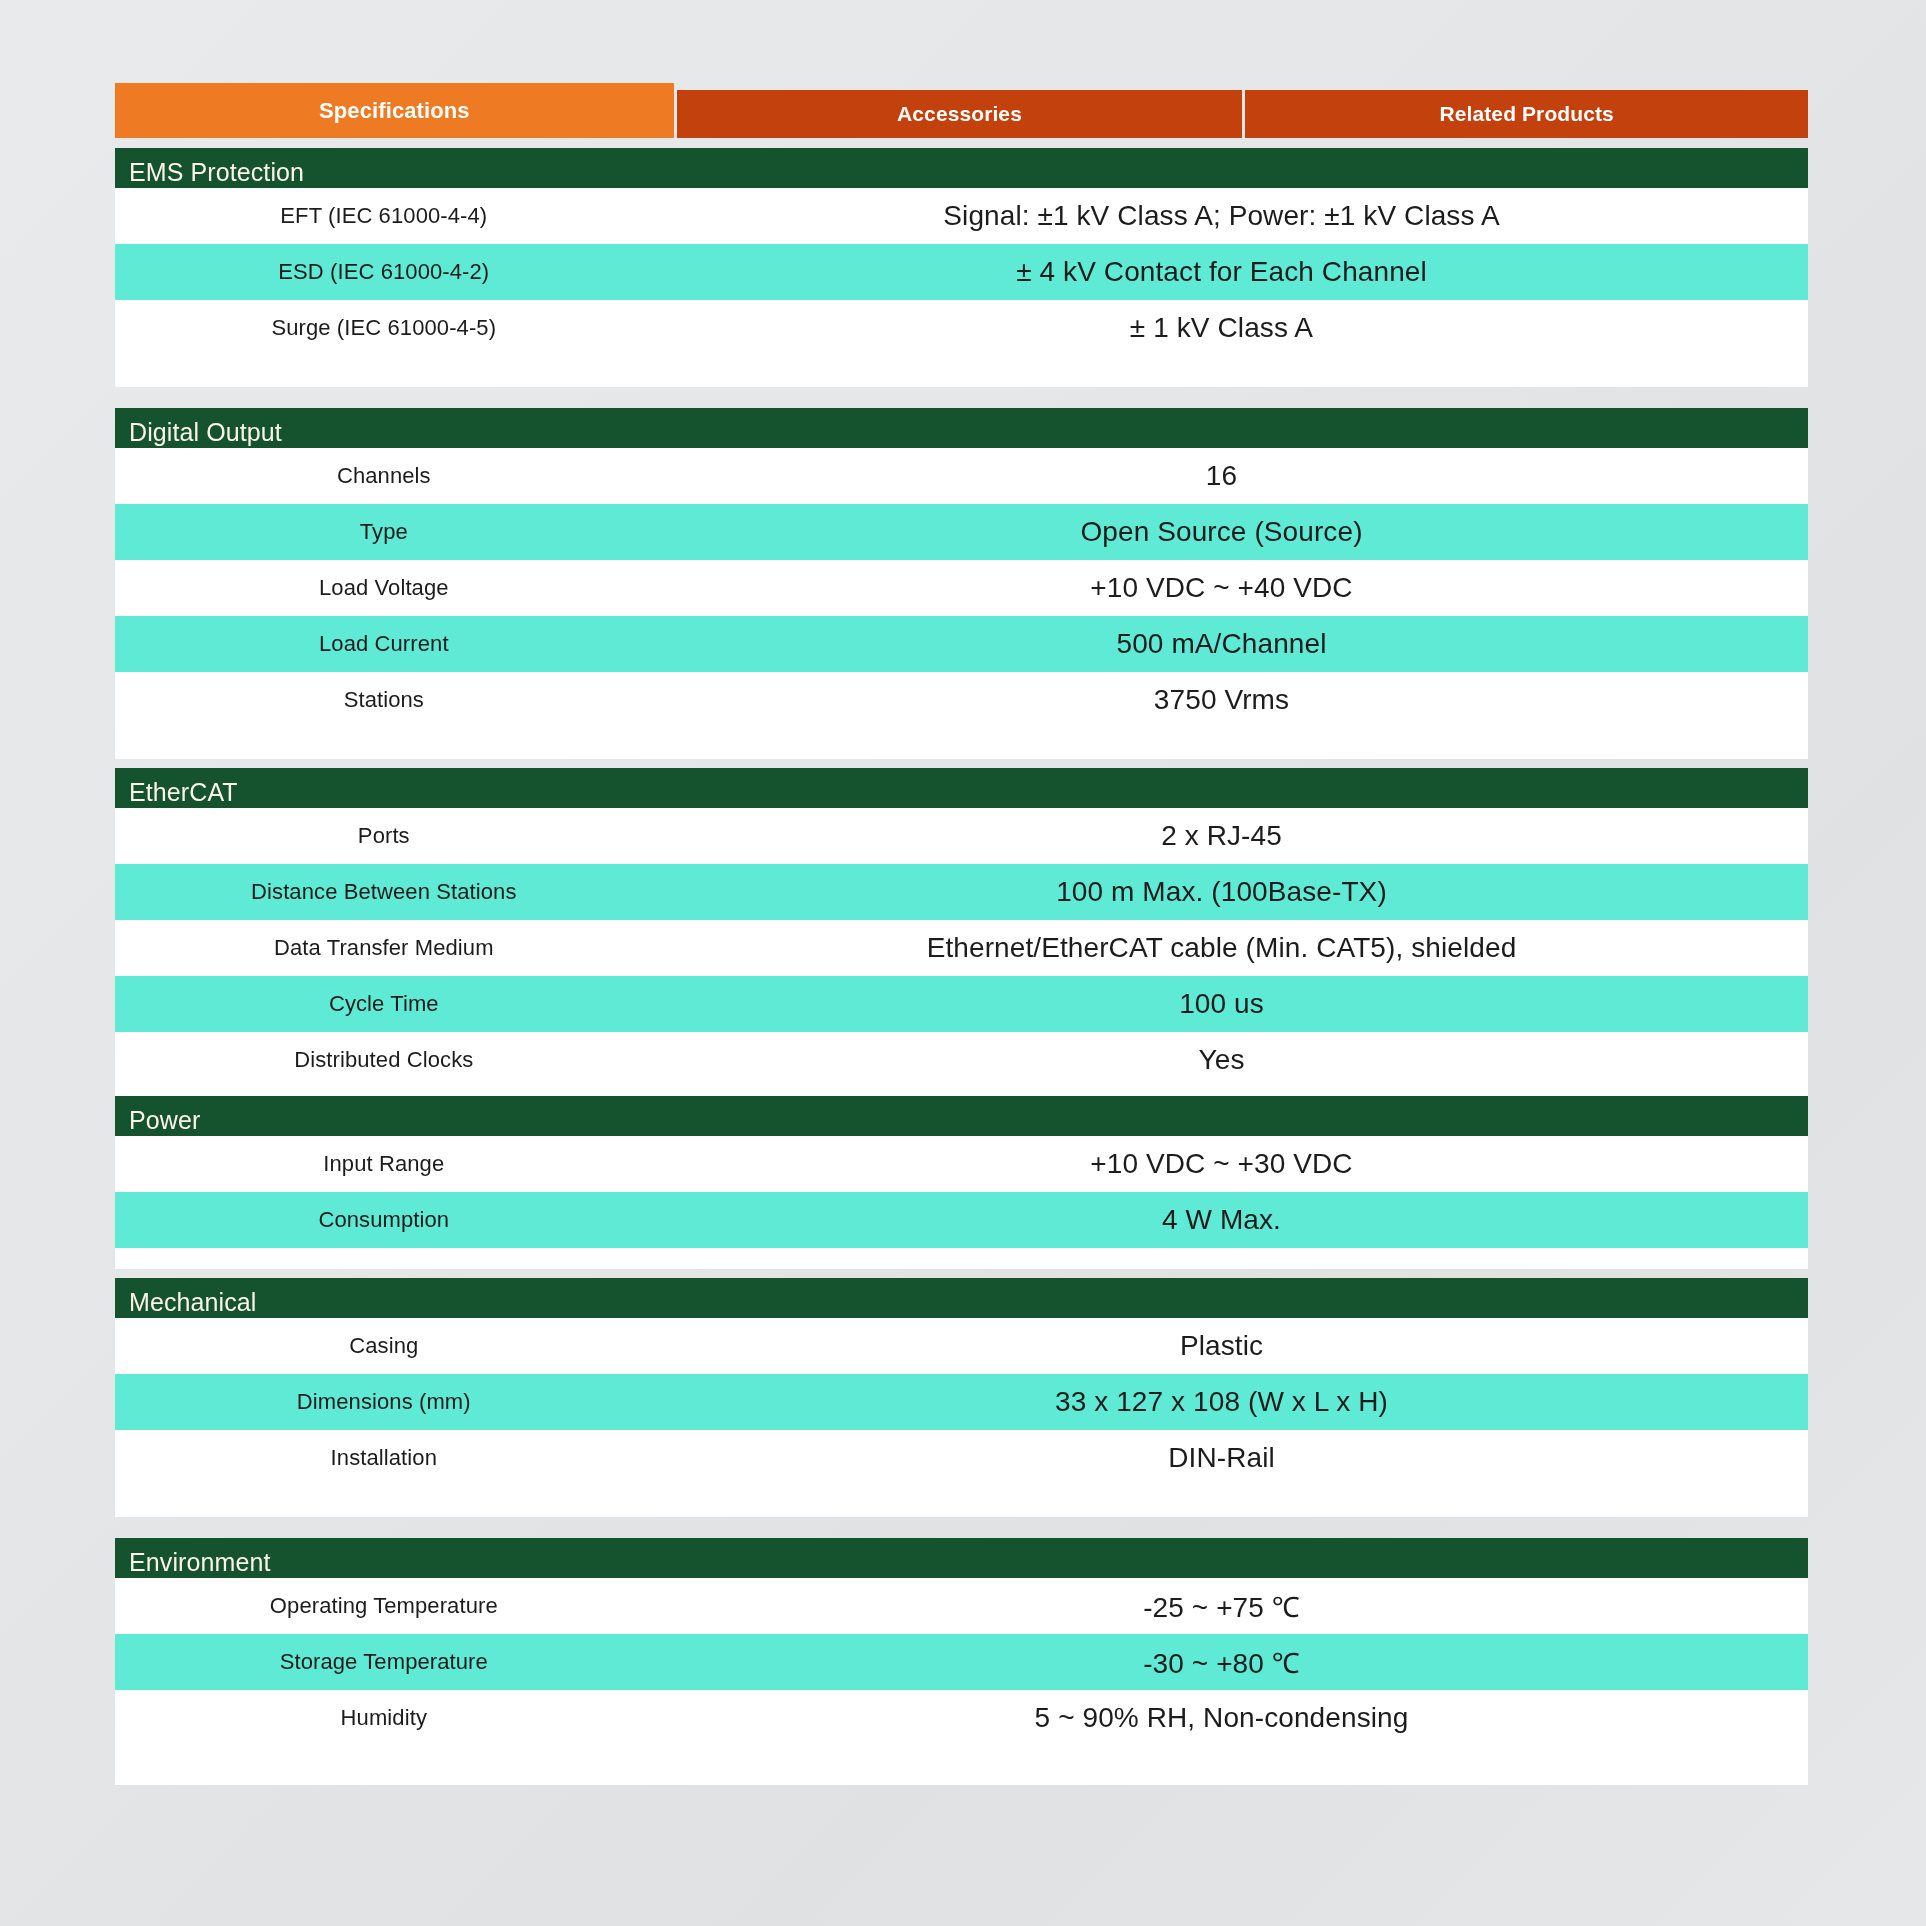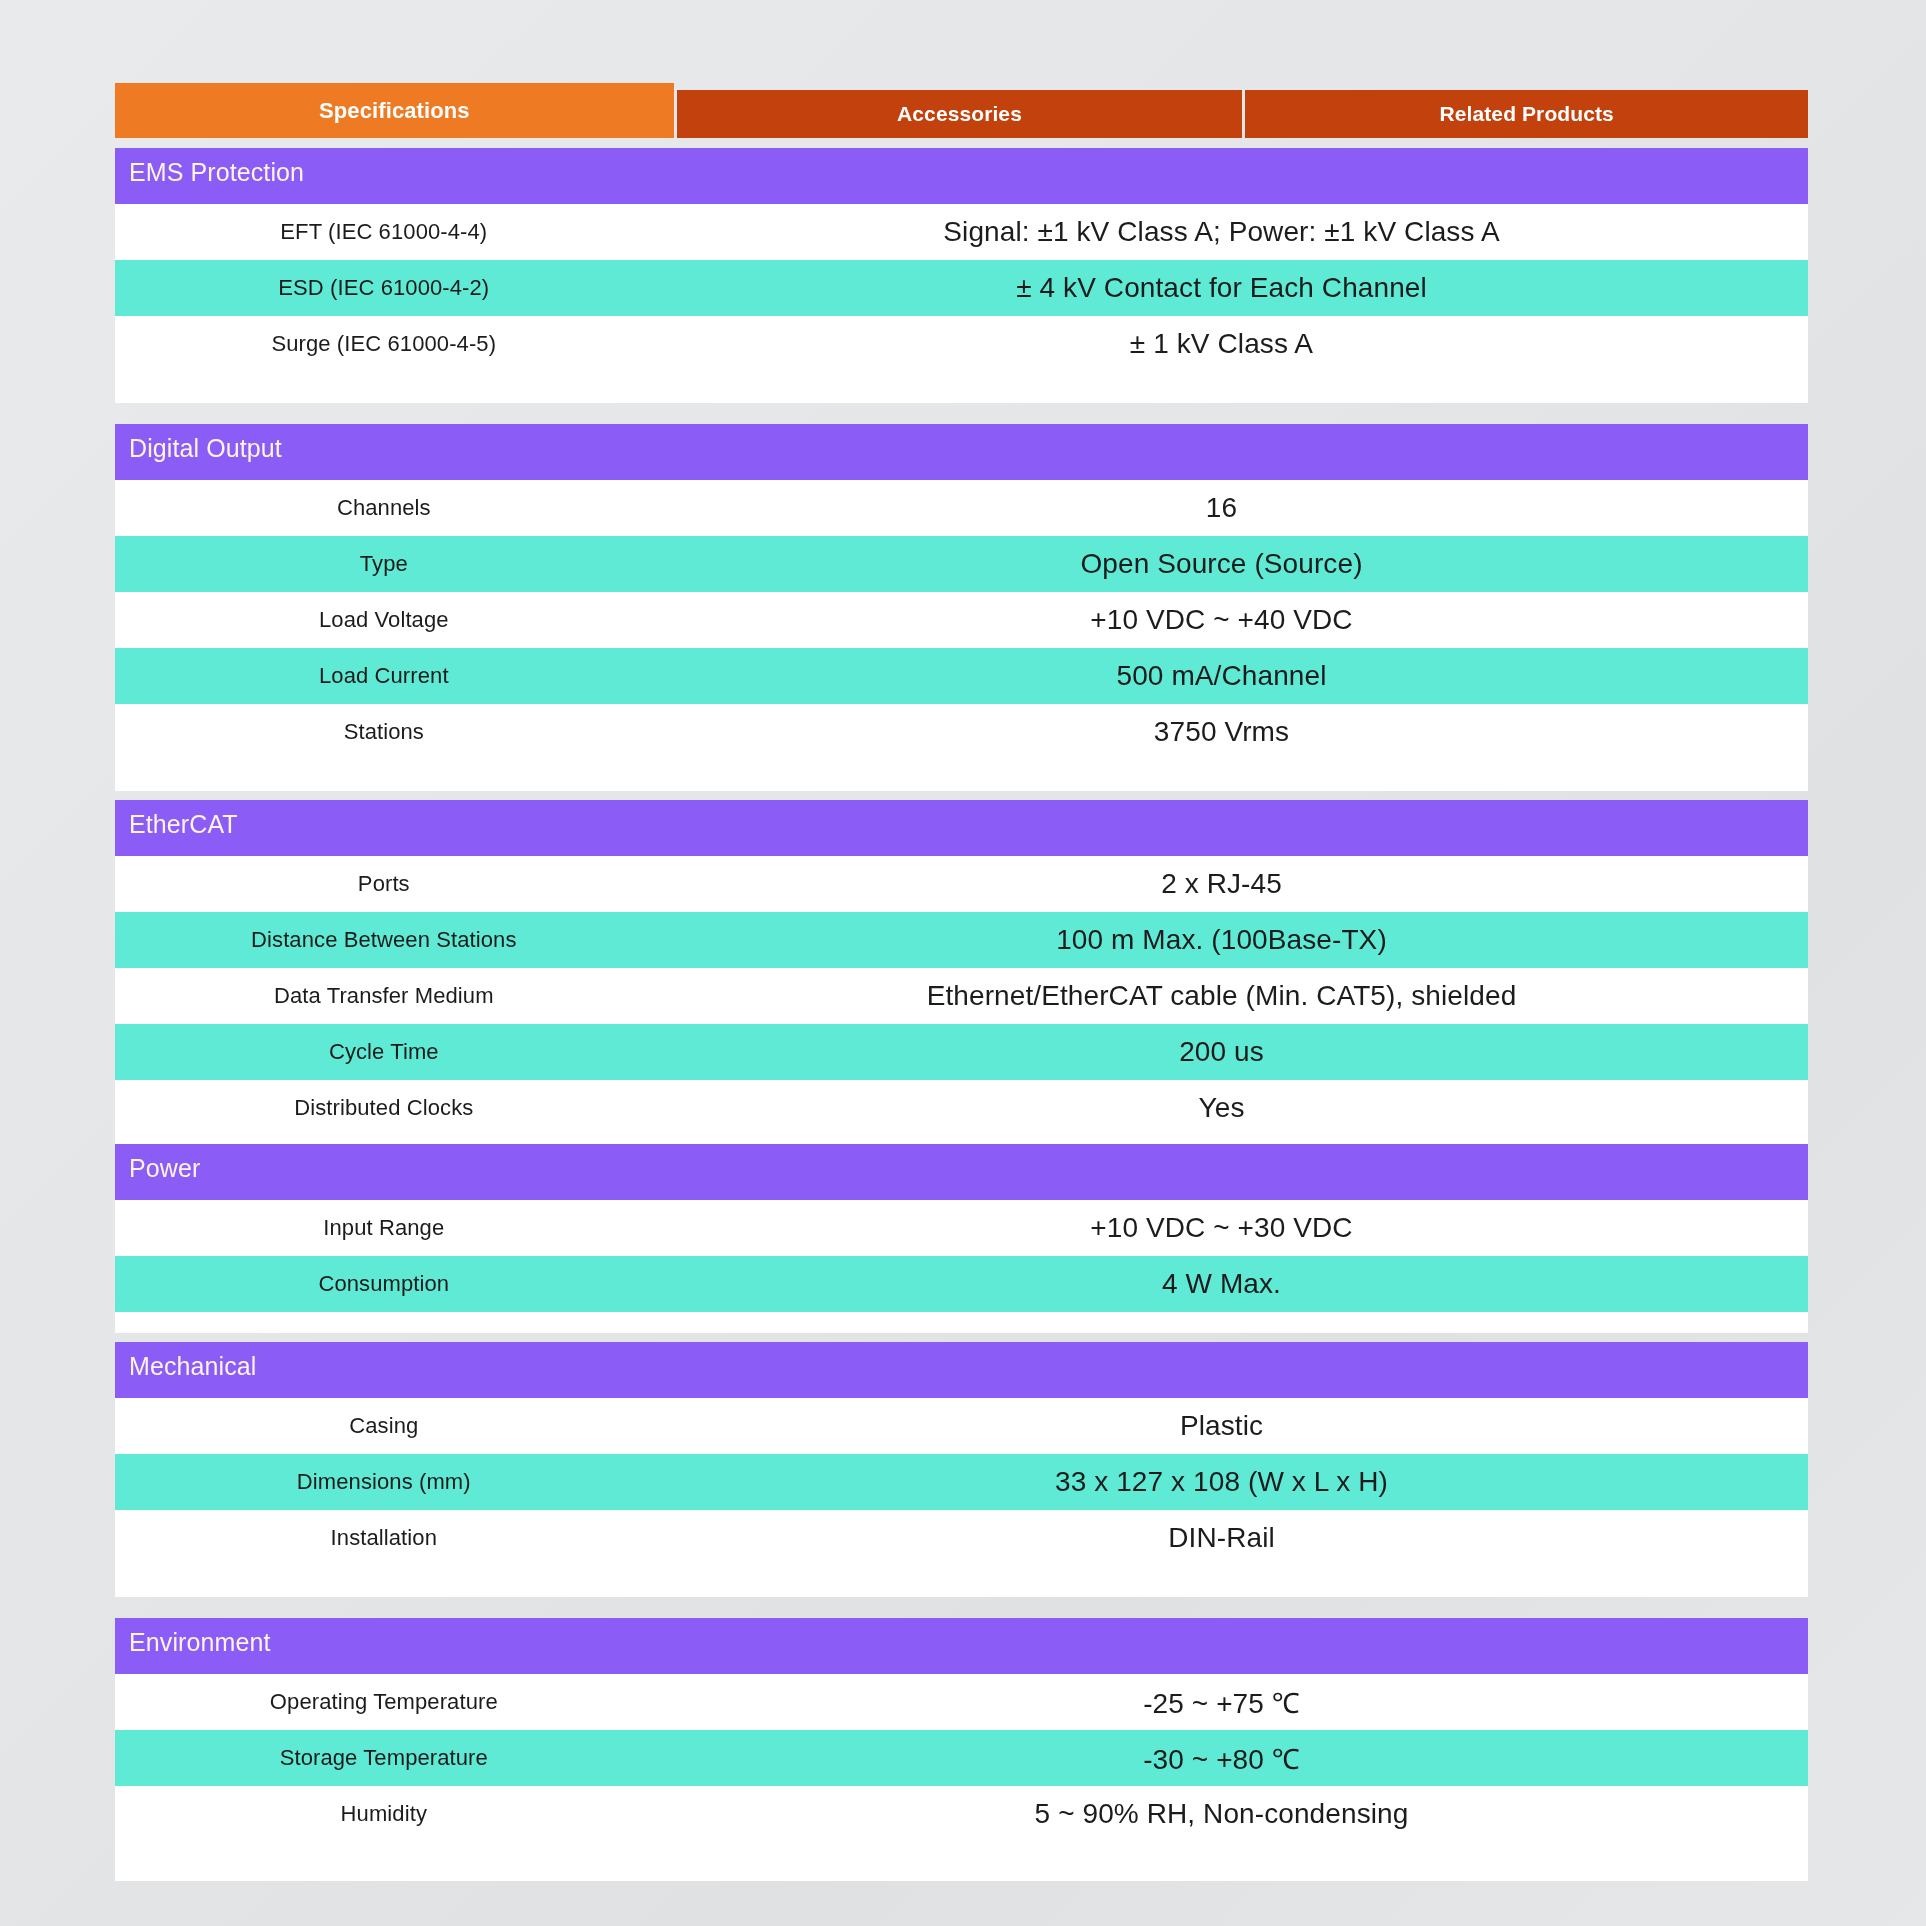--- a/index.html
+++ b/index.html
@@ -58,25 +58,25 @@
   }
   .tab-idle.wide {
     width: 563px;
   }
 
   
   .section {
     width: 100%;
   }
   .sec-head {
-    background: #8b5cf6;
+    background: #14532d;
     color: #fdf4e8;
     font-size: 25px;
     font-weight: 500;
-    height: 56px;
+    height: 40px;
     line-height: 48px;
     padding-left: 14px;
     box-sizing: border-box;
     letter-spacing: 0.1px;
   }
   .rows {
     width: 100%;
     text-align: center;
   }
   .row {
@@ -196,21 +196,21 @@
         <div class="row alt">
           <div class="lbl">Distance Between Stations</div>
           <div class="val">100 m Max. (100Base-TX)</div>
         </div>
         <div class="row">
           <div class="lbl">Data Transfer Medium</div>
           <div class="val">Ethernet/EtherCAT cable (Min. CAT5), shielded</div>
         </div>
         <div class="row alt">
           <div class="lbl">Cycle Time</div>
-          <div class="val">200 us</div>
+          <div class="val">100 us</div>
         </div>
         <div class="row">
           <div class="lbl">Distributed Clocks</div>
           <div class="val">Yes</div>
         </div>
         <div class="tail gap-white s"></div>
       </div>
     </div>
 
     <div class="section">

